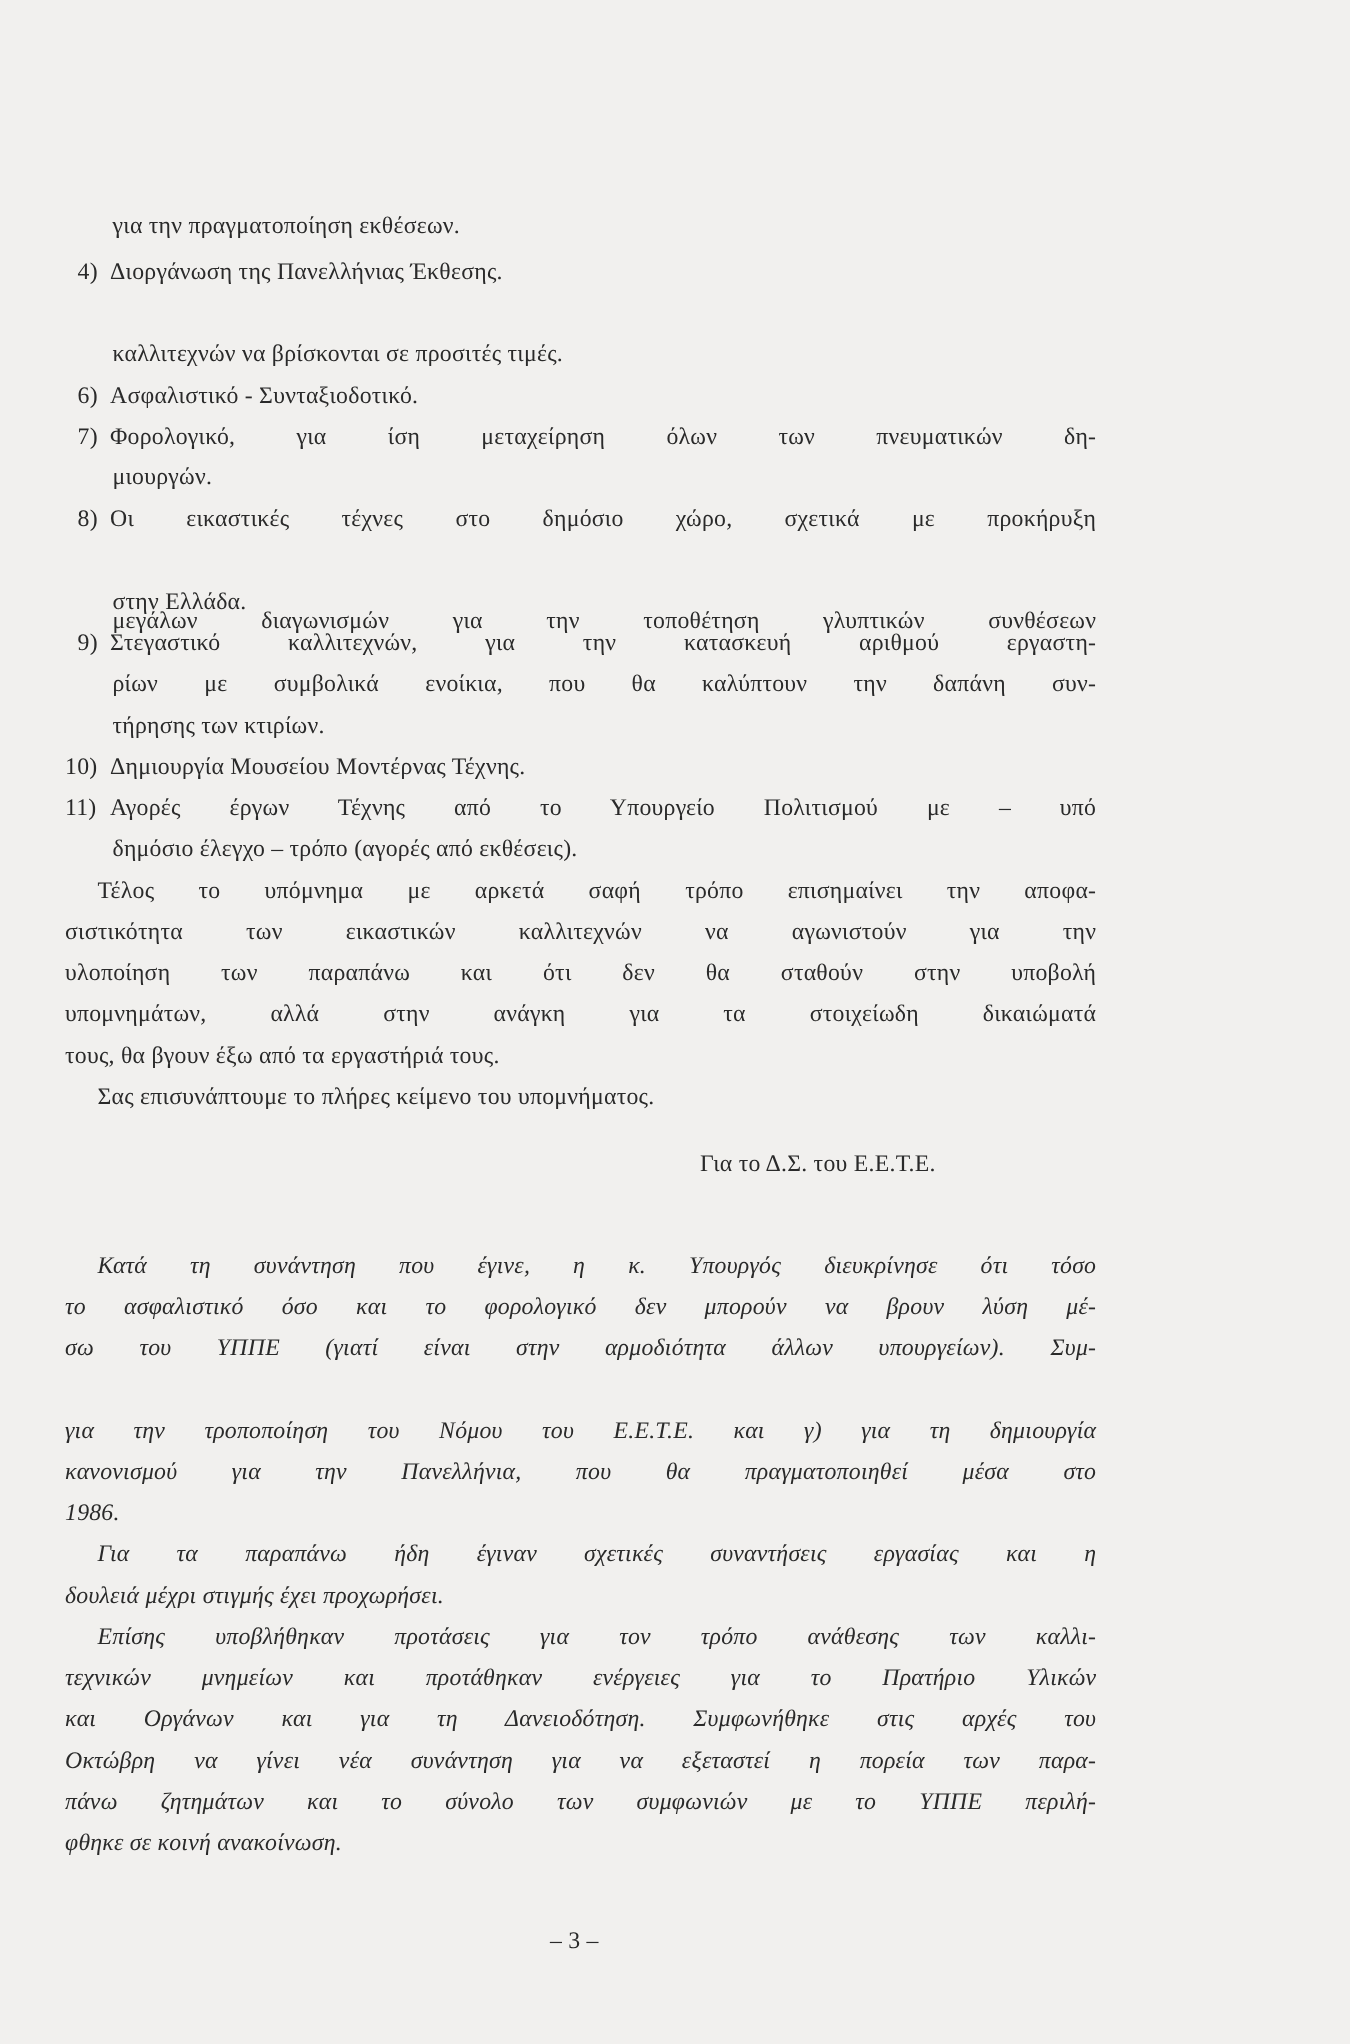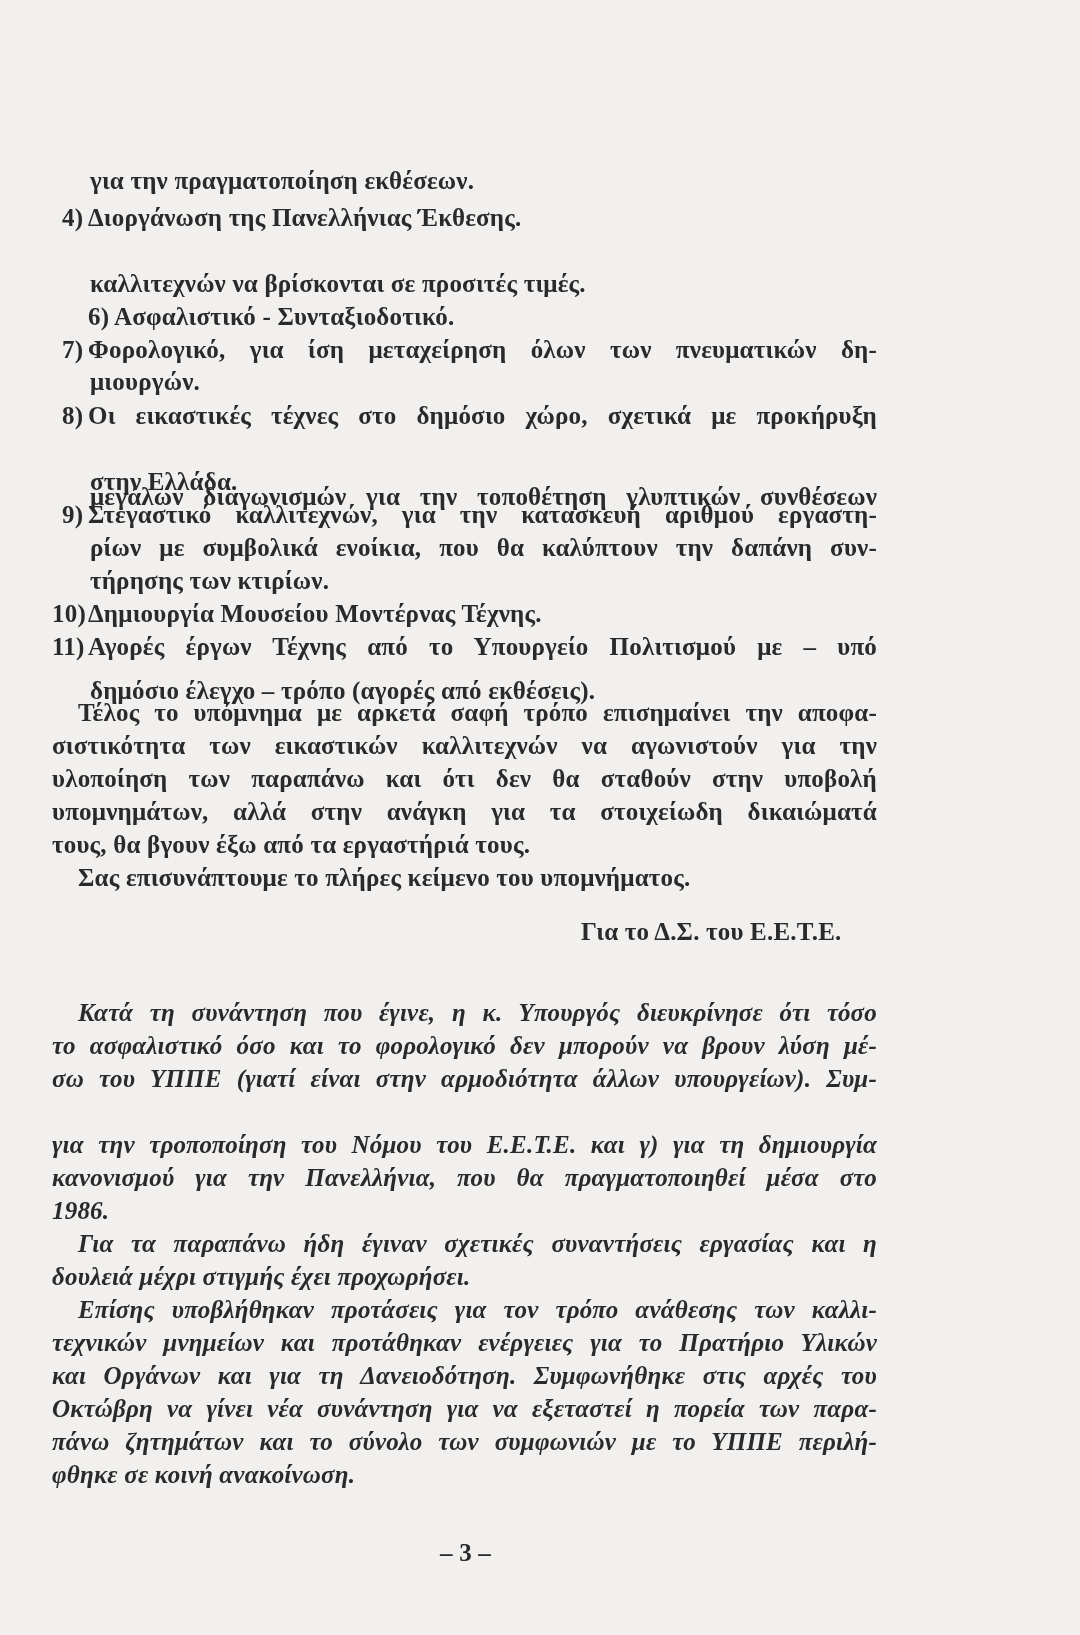--- a/index.html
+++ b/index.html
@@ -10,25 +10,24 @@
     font-family: "Liberation Serif", "DejaVu Serif", serif;
     position: relative;
     overflow: hidden;
   }
   .page {
     position: absolute;
     left: 0; top: 0; width: 1080px; height: 1635px;
   }
   .line {
     position: absolute;
-    font-size: 25px;
+    font-size: 19px;
     line-height: 30px;
     white-space: nowrap;
     letter-spacing: 0.2px;
-    font-weight: bold;
   }
   .just {
     text-align: justify;
     text-align-last: justify;
     white-space: normal;
   }
   .it { font-style: italic; }
   .num { display: inline-block; width: 26px; }
   .num2 { display: inline-block; width: 36px; }
 </style>
@@ -38,21 +37,21 @@
 <div class="page">
 
   <div class="line" style="left:90px; top:166px;">για την πραγματοποίηση εκθέσεων.</div>
 
   <div class="line" style="left:62px; top:203px;">
     <span class="num">4)</span><span>Διοργάνωση της Πανελλήνιας Έκθεσης.</span>
   </div>
 
   <div class="line" style="left:90px; top:269px;">καλλιτεχνών να βρίσκονται σε προσιτές τιμές.</div>
 
-  <div class="line" style="left:62px; top:302px;margin-left:26px;">
+  <div class="line" style="left:62px; top:302px;">
     <span class="num">6)</span><span>Ασφαλιστικό - Συνταξιοδοτικό.</span>
   </div>
 
   <div class="line just" style="left:62px; top:335px; width:815px;">
     <span class="num">7)</span><span>Φορολογικό, για ίση μεταχείρηση όλων των πνευματικών δη-</span>
   </div>
   <div class="line" style="left:90px; top:367px;">μιουργών.</div>
 
   <div class="line just" style="left:62px; top:401px; width:815px;">
     <span class="num">8)</span><span>Οι εικαστικές τέχνες στο δημόσιο χώρο, σχετικά με προκήρυξη</span>
@@ -66,31 +65,31 @@
   <div class="line just" style="left:90px; top:533px; width:787px;">ρίων με συμβολικά ενοίκια, που θα καλύπτουν την δαπάνη συν-</div>
   <div class="line" style="left:90px; top:566px;">τήρησης των κτιρίων.</div>
 
   <div class="line" style="left:52px; top:599px;">
     <span class="num2">10)</span><span>Δημιουργία Μουσείου Μοντέρνας Τέχνης.</span>
   </div>
 
   <div class="line just" style="left:52px; top:632px; width:825px;">
     <span class="num2">11)</span><span>Αγορές έργων Τέχνης από το Υπουργείο Πολιτισμού με – υπό</span>
   </div>
-  <div class="line" style="left:90px; top:665px;margin-top:11px;">δημόσιο έλεγχο – τρόπο (αγορές από εκθέσεις).</div>
+  <div class="line" style="left:90px; top:665px;">δημόσιο έλεγχο – τρόπο (αγορές από εκθέσεις).</div>
 
   <div class="line just" style="left:52px; top:731px; width:825px;">σιστικότητα των εικαστικών καλλιτεχνών να αγωνιστούν για την</div>
   <div class="line just" style="left:78px; top:698px; width:799px;">Τέλος το υπόμνημα με αρκετά σαφή τρόπο επισημαίνει την αποφα-</div>
   <div class="line just" style="left:52px; top:764px; width:825px;">υλοποίηση των παραπάνω και ότι δεν θα σταθούν στην υποβολή</div>
   <div class="line just" style="left:52px; top:797px; width:825px;">υπομνημάτων, αλλά στην ανάγκη για τα στοιχείωδη δικαιώματά</div>
   <div class="line" style="left:52px; top:830px;">τους, θα βγουν έξω από τα εργαστήριά τους.</div>
 
   <div class="line" style="left:78px; top:863px;">Σας επισυνάπτουμε το πλήρες κείμενο του υπομνήματος.</div>
 
-  <div class="line" style="left:560px; top:917px;margin-left:21px;">Για το Δ.Σ. του Ε.Ε.Τ.Ε.</div>
+  <div class="line" style="left:560px; top:917px;">Για το Δ.Σ. του Ε.Ε.Τ.Ε.</div>
 
   <div class="line it just" style="left:78px; top:998px; width:799px;">Κατά τη συνάντηση που έγινε, η κ. Υπουργός διευκρίνησε ότι τόσο</div>
   <div class="line it just" style="left:52px; top:1031px; width:825px;">το ασφαλιστικό όσο και το φορολογικό δεν μπορούν να βρουν λύση μέ-</div>
   <div class="line it just" style="left:52px; top:1064px; width:825px;">σω του ΥΠΠΕ (γιατί είναι στην αρμοδιότητα άλλων υπουργείων). Συμ-</div>
   <div class="line it just" style="left:52px; top:1130px; width:825px;">για την τροποποίηση του Νόμου του Ε.Ε.Τ.Ε. και γ) για τη δημιουργία</div>
   <div class="line it just" style="left:52px; top:1163px; width:825px;">κανονισμού για την Πανελλήνια, που θα πραγματοποιηθεί μέσα στο</div>
   <div class="line it" style="left:52px; top:1196px;">1986.</div>
 
   <div class="line it just" style="left:78px; top:1229px; width:799px;">Για τα παραπάνω ήδη έγιναν σχετικές συναντήσεις εργασίας και η</div>
   <div class="line it" style="left:52px; top:1262px;">δουλειά μέχρι στιγμής έχει προχωρήσει.</div>

